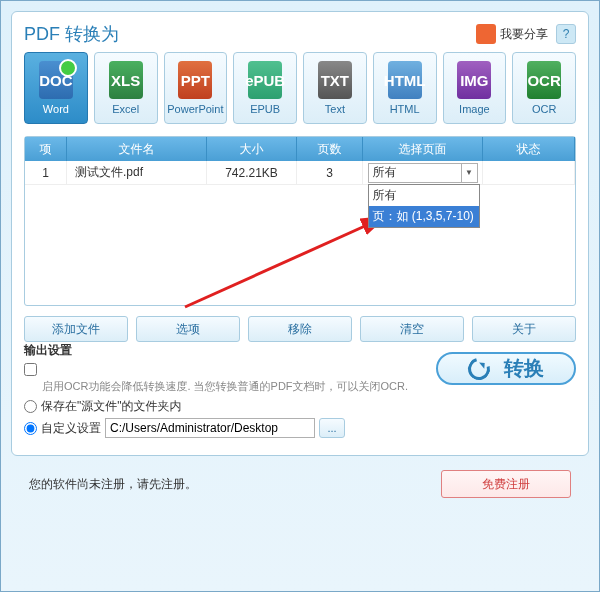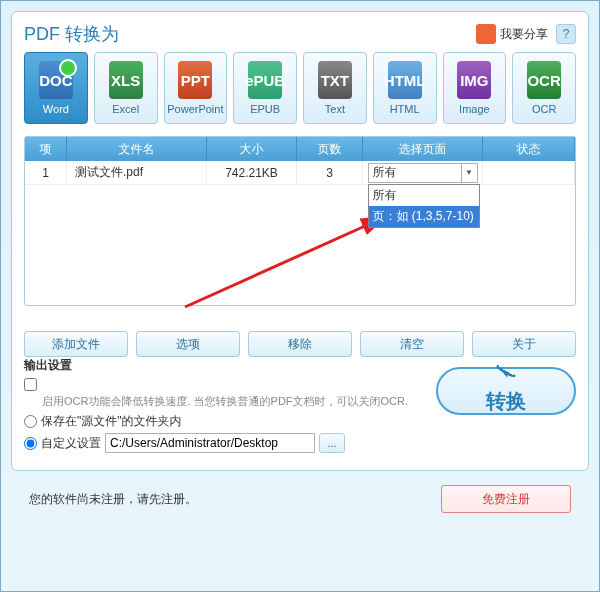--- a/index.html
+++ b/index.html
@@ -54,31 +54,31 @@
 
 .dropdown { position: relative; width: 110px; height: 20px; border: 1px solid #b0b0b0; background: #fff; display: flex; align-items: center; padding: 7px 4px; font-size: 12px; }
 .dropdown .arrow { position: absolute; right: 0; top: 0; width: 16px; height: 100%; border-left: 1px solid #b0b0b0; display: flex; align-items: center; justify-content: center; font-size: 8px; color: #555; }
 .dd-list { position: absolute; top: 20px; left: -1px; width: 112px; border: 1px solid #888; background: #fff; z-index: 10; }
 .dd-item { padding: 2px 4px; font-size: 12px; }
 .dd-item.sel { background: #3a7fd5; color: #fff; }
 
 .arrow-annot { position: absolute; left: 160px; top: 80px; pointer-events: none; }
 .arrow-annot svg { overflow: visible; }
 
-.btnrow { display: flex; gap: 8px; margin-top: 25px; }
+.btnrow { display: flex; gap: 8px; margin-top: 10px; }
 .btn { flex: 1; height: 26px; background: linear-gradient(#f5fbff,#dceef8); border: 1px solid #a8cce0; border-radius: 3px; color: #2a6fa0; font-size: 12px; display: flex; align-items: center; justify-content: center; cursor: pointer; }
 
 .opts { font-size: 12px; color: #333; position: relative; }
 .opts-title { font-weight: bold; margin-bottom: 4px; }
 .optrow { display: flex; align-items: center; gap: 4px; margin: 3px 0; }
 .opt-hint { color: #888; font-size: 11px; margin-left: 18px; margin-bottom: 4px; }
 .path-input { flex: 1; max-width: 210px; height: 20px; border: 1px solid #b0b0b0; padding: 0 4px; font-size: 12px; }
 .browse { width: 26px; height: 20px; border: 1px solid #a8cce0; background: linear-gradient(#f5fbff,#dceef8); border-radius: 3px; font-size: 11px; color: #2a6fa0; display: flex; align-items: center; justify-content: center; cursor: pointer; }
 
-.convert-btn { position: absolute; right: 0; top: 10px; width: 140px; height: 48px; border: 2px solid #4aa0d8; border-radius: 28px; background: linear-gradient(#f0faff,#d8eefa); display: flex; align-items: center; justify-content: center; gap: 14px; cursor: pointer; color: #2a7fb7; font-size: 20px; font-weight: bold; flex-direction: column; }
+.convert-btn { position: absolute; right: 0; top: 10px; width: 140px; height: 33px; border: 2px solid #4aa0d8; border-radius: 28px; background: linear-gradient(#f0faff,#d8eefa); display: flex; align-items: center; justify-content: center; gap: 14px; cursor: pointer; color: #2a7fb7; font-size: 20px; font-weight: bold; }
 .convert-icon { width: 22px; height: 22px; border: 3px solid #2a7fb7; border-radius: 50%; border-top-color: transparent; transform: rotate(30deg); position: relative; }
 .convert-icon::after { content:""; position:absolute; top:-4px; right:2px; border:4px solid transparent; border-bottom-color:#2a7fb7; transform: rotate(20deg); }
 
 .footer { display: flex; align-items: center; justify-content: space-between; padding: 14px 18px 0; font-size: 12px; }
 .footer-text { color: #333; flex: 1; }
 .register-btn { width: 130px; height: 28px; border: 1px solid #e08080; border-radius: 3px; background: linear-gradient(#fff5f5,#fde8e8); color: #d04040; display: flex; align-items: center; justify-content: center; cursor: pointer; }
 </style>
 </head>
 <body>
 

